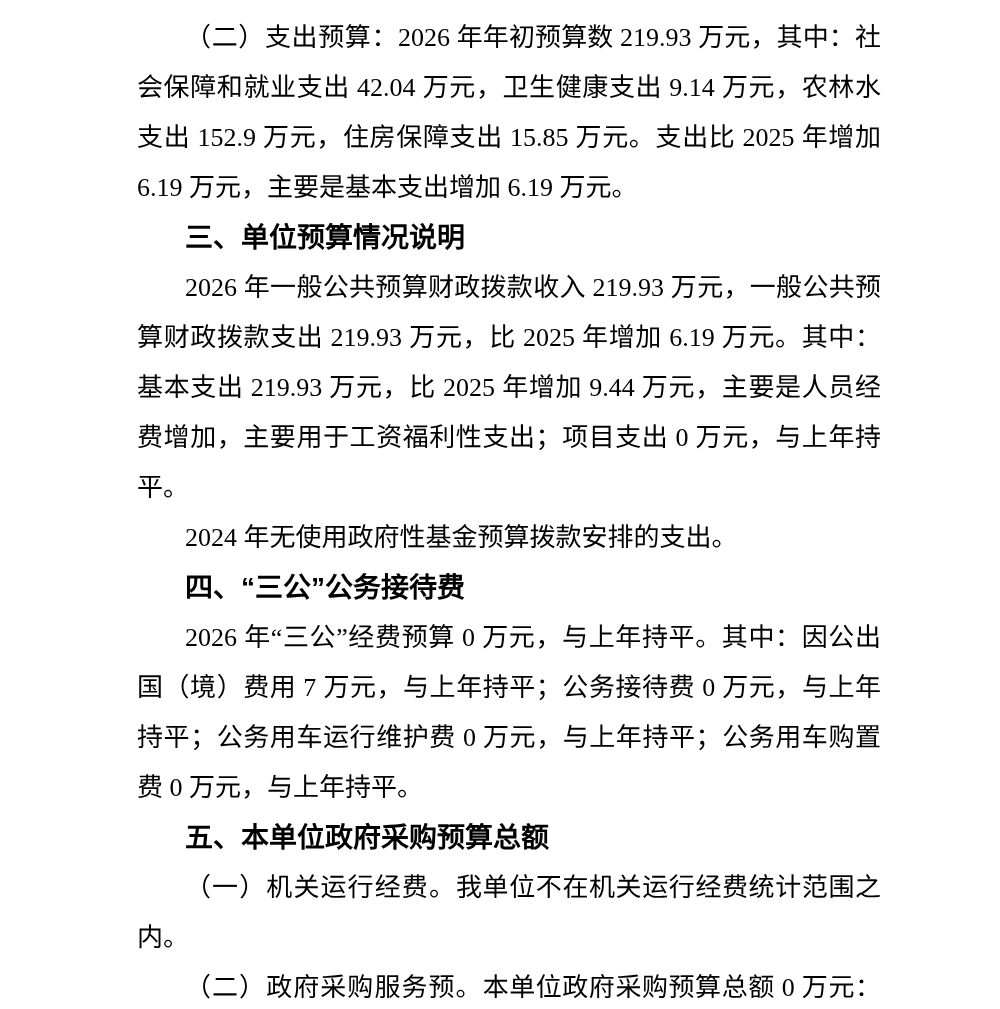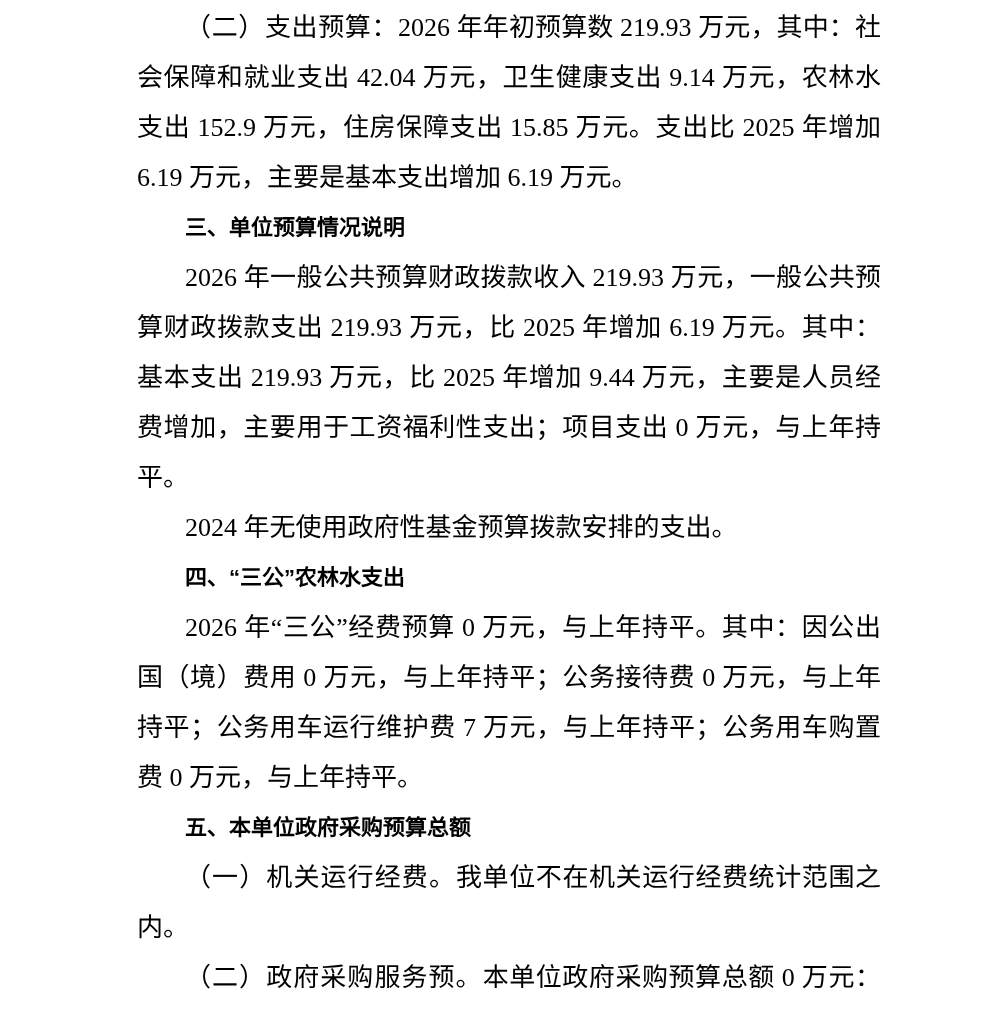--- a/index.html
+++ b/index.html
@@ -9,37 +9,37 @@
   }
   body {
     width: 1000px;
     height: 1009px;
     overflow: hidden;
   }
   .doc {
     box-sizing: border-box;
     width: 1000px;
     height: 1009px;
-    padding: 3px 119px 0 137px;
+    padding: 13px 119px 0 137px;
     color: #000000;
     font-family: "Liberation Serif", "DejaVu Serif", serif;
     font-size: 26px;
     line-height: 50px;
     text-align: justify;
     text-justify: inter-ideograph;
   }
   .doc p {
     margin: 0;
     text-indent: 48px;
   }
   .doc h2 {
     margin: 0;
     font-family: "Liberation Sans", "DejaVu Sans", sans-serif;
     font-weight: 700;
-    font-size: 22px;
+    font-size: 28px;
     line-height: 50px;
     text-indent: 48px;
     text-align: left;
   }
   .lead {
     
     letter-spacing: 0.5px;
   }
   .clipped {
     
@@ -52,23 +52,23 @@
 <div class="doc">
 
   <p><span class="lead">（二）支出预算：</span><span>2026 年年初预算数 219.93 万元，其中：社会保障和就业支出 42.04 万元，卫生健康支出 9.14 万元，农林水支出 152.9 万元，住房保障支出 15.85 万元。支出比 2025 年增加 6.19 万元，主要是基本支出增加 6.19 万元。</span></p>
 
   <h2>三、单位预算情况说明</h2>
 
   <p>2026 年一般公共预算财政拨款收入 219.93 万元，一般公共预算财政拨款支出 219.93 万元，比 2025 年增加 6.19 万元。其中：基本支出 219.93 万元，比 2025 年增加 9.44 万元，主要是人员经费增加，主要用于工资福利性支出；项目支出 0 万元，与上年持平。</p>
 
   <p>2024 年无使用政府性基金预算拨款安排的支出。</p>
 
-  <h2>四、“三公”农林水支出</h2>
+  <h2>四、“三公”公务接待费</h2>
 
-  <p>2026 年“三公”经费预算 0 万元，与上年持平。其中：因公出国（境）费用 0 万元，与上年持平；公务接待费 0 万元，与上年持平；公务用车运行维护费 7 万元，与上年持平；公务用车购置费 0 万元，与上年持平。</p>
+  <p>2026 年“三公”经费预算 0 万元，与上年持平。其中：因公出国（境）费用 7 万元，与上年持平；公务接待费 0 万元，与上年持平；公务用车运行维护费 0 万元，与上年持平；公务用车购置费 0 万元，与上年持平。</p>
 
   <h2>五、本单位政府采购预算总额</h2>
 
   <p><span class="lead">（一）机关运行经费。</span><span>我单位不在机关运行经费统计范围之内。</span></p>
 
   <p class="clipped"><span class="lead">（二）政府采购服务预。</span><span>本单位政府采购预算总额 0 万元：政府采购货物预算 0 万元、政府采购工程预算 0 万元、政府采购服务预</span></p>
 
 </div>
 
 </body></html>

